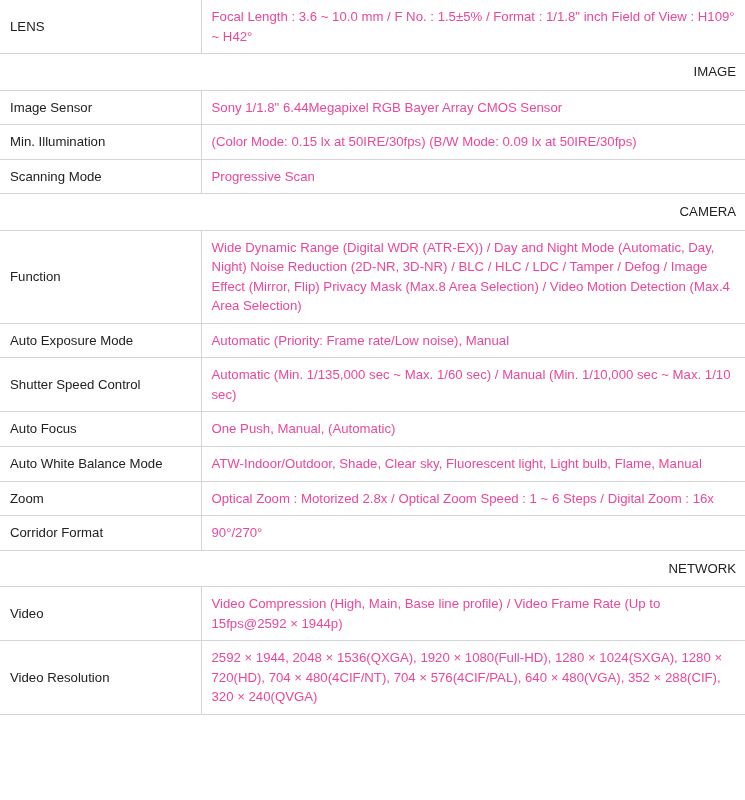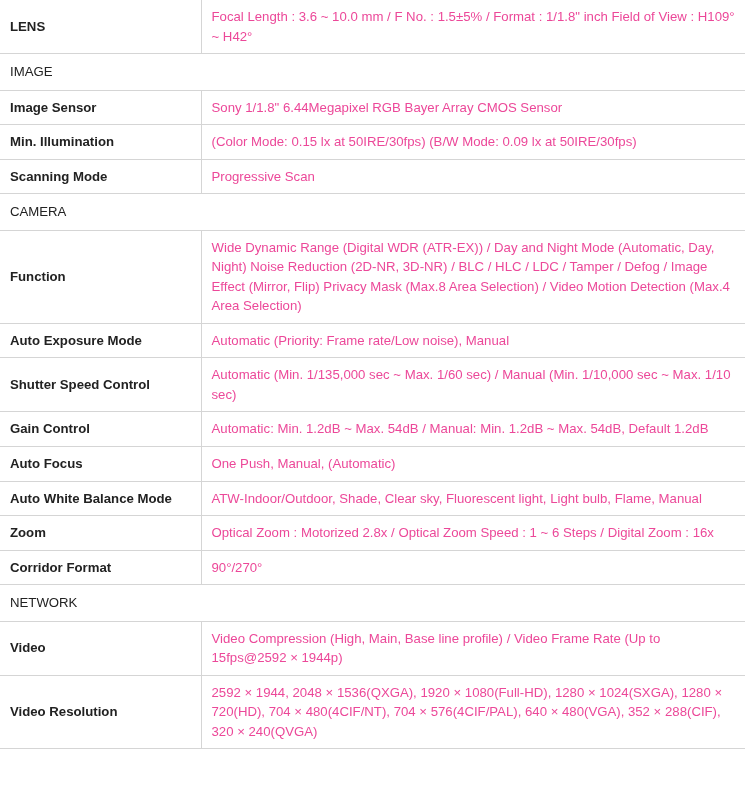--- a/index.html
+++ b/index.html
@@ -31,32 +31,32 @@
     vertical-align: middle;
     background: #ffffff;
     word-wrap: break-word;
   }
   #spec-table tr:first-child td {
     border-top: none;
   }
   #spec-table td.label-cell {
     border-left: none;
     color: #222222;
-    font-weight: bold;
   }
   #spec-table td.value-cell {
     border-right: none;
     color: #ec4899;
   }
   #spec-table td.section-cell {
     border-left: none;
     border-right: none;
     color: #222222;
     padding-top: 8px;
     padding-bottom: 8px;
+    text-align: right;
   }
 </style>
 </head>
 <body>
 
 <table id="spec-table">
   <colgroup>
     <col class="label-col">
     <col class="value-col">
   </colgroup>
@@ -89,24 +89,20 @@
       </tr>
       <tr>
         <td class="label-cell">Auto Exposure Mode</td>
         <td class="value-cell">Automatic (Priority: Frame rate/Low noise), Manual</td>
       </tr>
       <tr>
         <td class="label-cell">Shutter Speed Control</td>
         <td class="value-cell">Automatic (Min. 1/135,000 sec ~ Max. 1/60 sec) / Manual (Min. 1/10,000 sec ~ Max. 1/10 sec)</td>
       </tr>
       <tr>
-        <td class="label-cell">Gain Control</td>
-        <td class="value-cell">Automatic: Min. 1.2dB ~ Max. 54dB / Manual: Min. 1.2dB ~ Max. 54dB, Default 1.2dB</td>
-      </tr>
-      <tr>
         <td class="label-cell">Auto Focus</td>
         <td class="value-cell">One Push, Manual, (Automatic)</td>
       </tr>
       <tr>
         <td class="label-cell">Auto White Balance Mode</td>
         <td class="value-cell">ATW-Indoor/Outdoor, Shade, Clear sky, Fluorescent light, Light bulb, Flame, Manual</td>
       </tr>
       <tr>
         <td class="label-cell">Zoom</td>
         <td class="value-cell">Optical Zoom : Motorized 2.8x / Optical Zoom Speed : 1 ~ 6 Steps / Digital Zoom : 16x</td>

